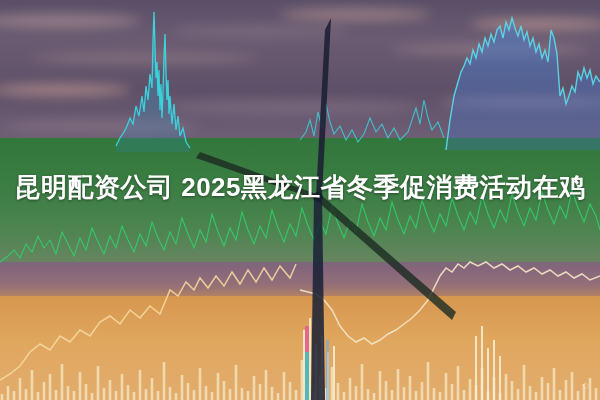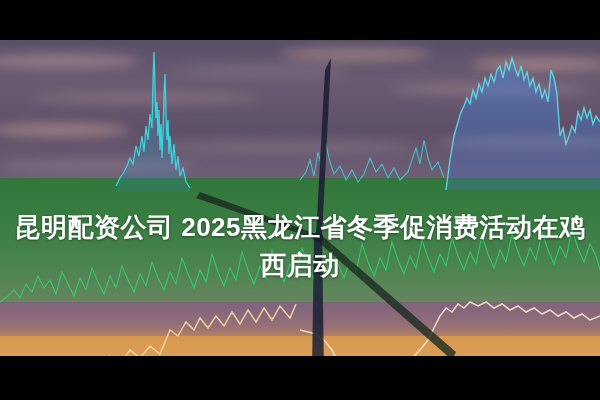--- a/index.html
+++ b/index.html
@@ -1,21 +1,20 @@
 <!DOCTYPE html>
 <html><head>
 <meta charset="utf-8">
 <style>
   html,body{margin:0;padding:0;background:#000;}
   #stage{
     position:relative;
-    width:600px;height:316px;
+    width:600px;height:400px;
     overflow:hidden;
     font-family:"Liberation Sans","DejaVu Sans",sans-serif;
-    margin-top:40px;
   }
   .layer{position:absolute;left:0;top:0;width:600px;height:400px;}
 
   
   #sky{
     background:
       linear-gradient(180deg,
         #5a4f68 0px,
         #6a5b72 40px,
         #5e5068 90px,
@@ -209,18 +208,17 @@
 
     <g>
       <rect x="305" y="326" width="4" height="74" fill="#e0559a" opacity=".75"></rect>
       <rect x="305" y="352" width="4" height="48" fill="#2fc9c4" opacity=".8"></rect>
       <rect x="326" y="340" width="3" height="60" fill="#6aa8e0" opacity=".55"></rect>
     </g>
   </svg>
 
   <div id="headline">
     <span>昆明配资公司 2025黑龙江省冬季促消费活动在鸡</span>
-    <span class="l2">西启动</span>
   </div>
 
   <div id="watermark">◇</div>
 
 </div>
 
 </body></html>

